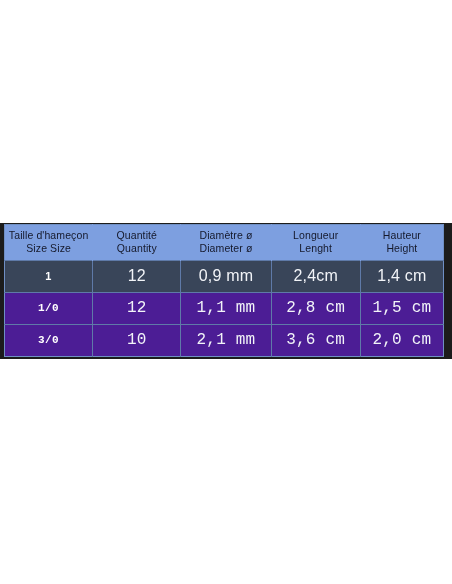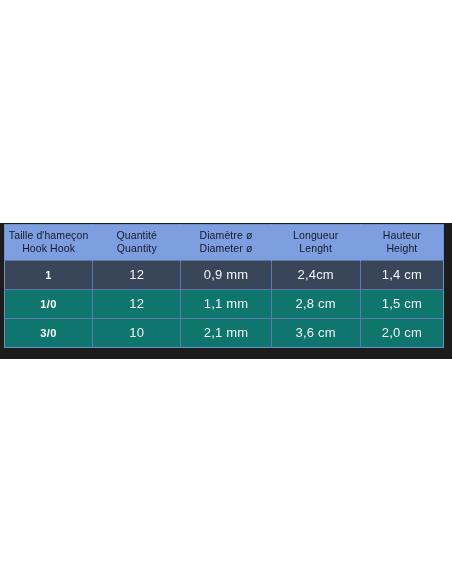--- a/index.html
+++ b/index.html
@@ -62,32 +62,32 @@
     border-right: 1px solid #7d9fe0;
     white-space: nowrap;
     letter-spacing: 0.1px;
   }
   thead th:last-child { border-right: none; }
 
   thead th .ln { display: block; }
 
   tbody td {
     text-align: center;
-    font-size: 13px;
+    font-size: 16px;
     color: #f2f4f8;
     padding: 6px 2px 7px 2px;
     border-right: 1px solid #5f7aa8;
     border-top: 1px solid #5f7aa8;
     white-space: nowrap;
     letter-spacing: 0.2px;
   }
   tbody td:last-child { border-right: none; }
 
   tbody tr.row-odd  td { background: #394559; }
-  tbody tr.row-even td { background: #0f766e; }
+  tbody tr.row-even td { background: #4c1d95; font-family: Liberation Mono, monospace; }
 
   tbody td.hook-size {
     font-weight: bold;
     color: #ffffff;
     font-size: 11px;
     letter-spacing: 0.4px;
   }
 </style>
 </head>
 <body>
@@ -102,21 +102,21 @@
         <col class="c-hook">
         <col class="c-qty">
         <col class="c-dia">
         <col class="c-len">
         <col class="c-hgt">
       </colgroup>
       <thead>
         <tr>
           <th>
             <span class="ln">Taille d'hameçon</span>
-            <span class="ln">Hook Hook</span>
+            <span class="ln">Size Size</span>
           </th>
           <th>
             <span class="ln">Quantité</span>
             <span class="ln">Quantity</span>
           </th>
           <th>
             <span class="ln">Diamètre ø</span>
             <span class="ln">Diameter ø</span>
           </th>
           <th>

